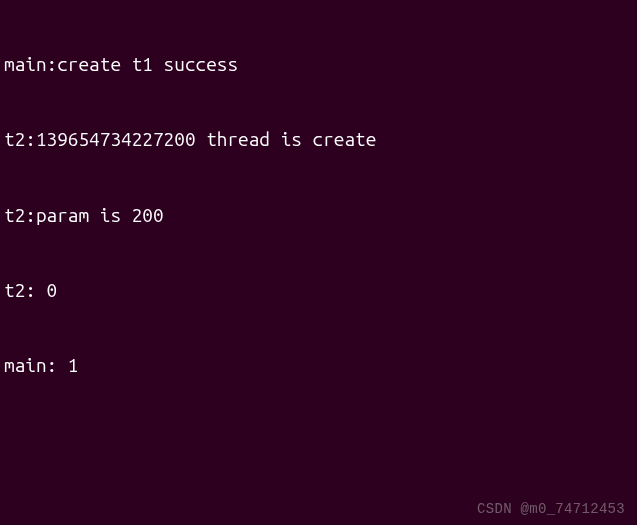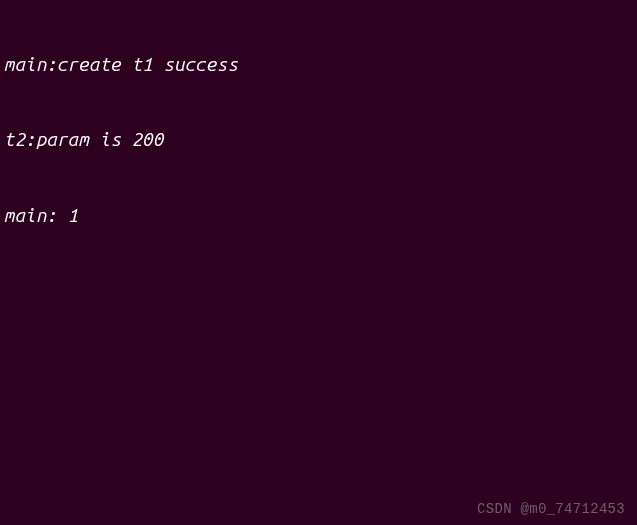--- a/index.html
+++ b/index.html
@@ -17,38 +17,39 @@
       padding: 2px 4px;
       overflow: hidden;
       position: relative;
     }
     .terminal-output {
       line-height: 1.32;
       white-space: pre;
     }
     .line {
       display: block;
-      font-style: italic;
     }
     .watermark {
       position: absolute;
       bottom: 8px;
       right: 12px;
       color: rgba(200, 200, 200, 0.45);
       font-family: Liberation Mono, monospace;
       font-size: 14px;
       letter-spacing: 0.3px;
     }
   </style>
 </head>
 <body>
 
 <div class="terminal-output">
   <span class="line">main:create t1 success</span>
+  <span class="line">t2:139654734227200 thread is create</span>
   <span class="line">t2:param is 200</span>
+  <span class="line">t2: 0</span>
   <span class="line">main: 1</span>
   
   
   
   
   
   
   
   
   

